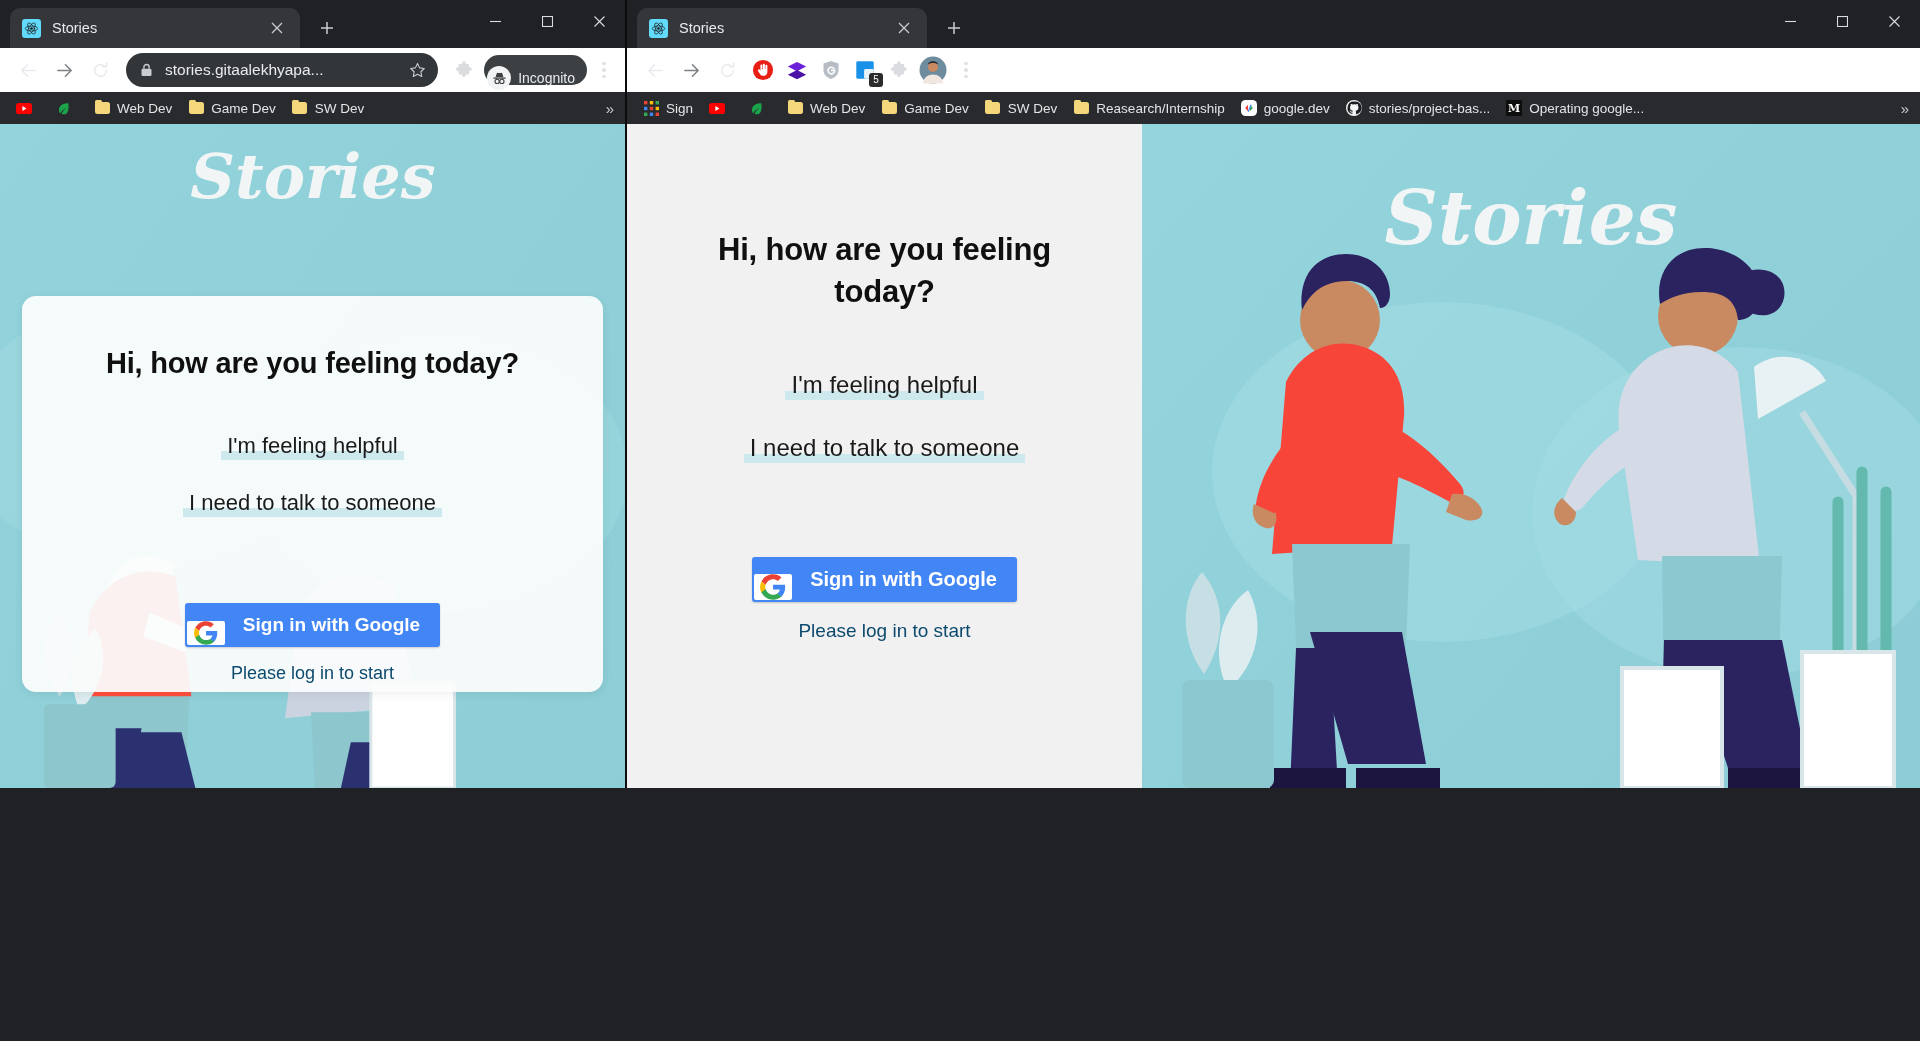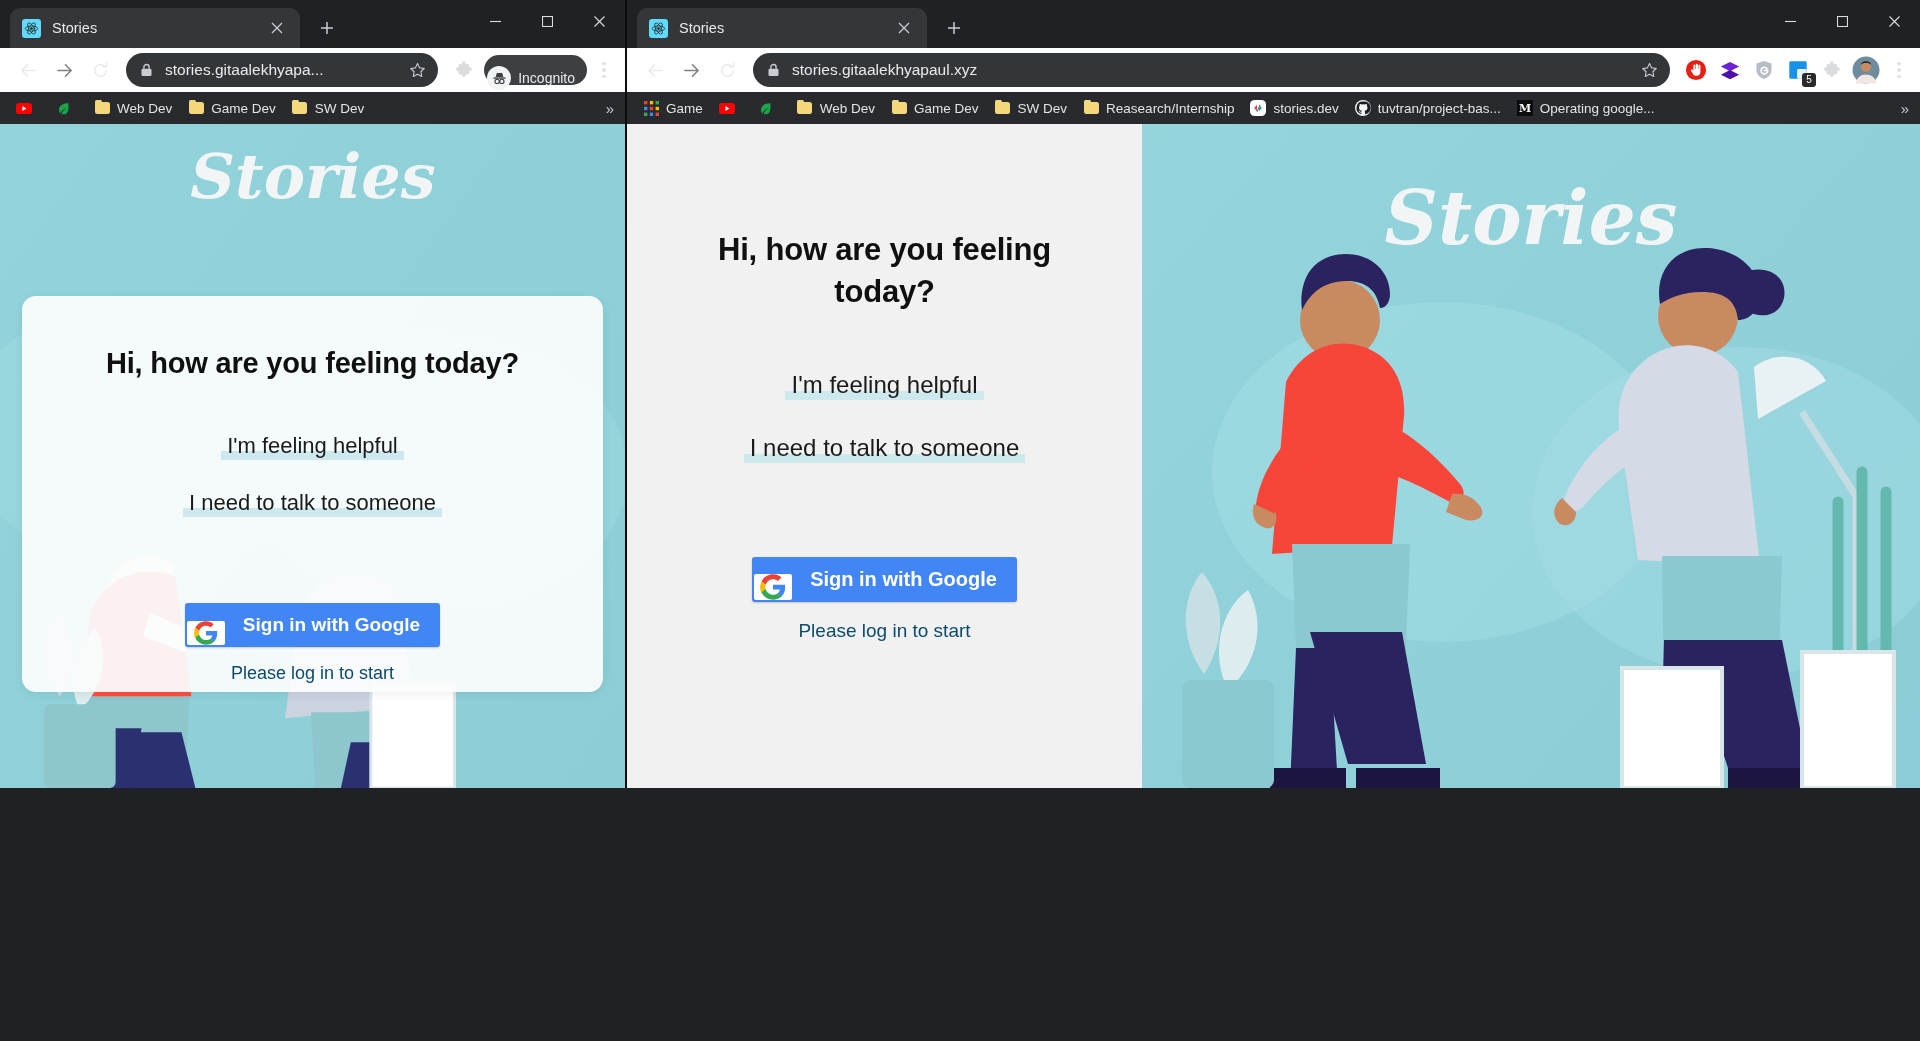--- a/index.html
+++ b/index.html
@@ -397,34 +397,20 @@
         <svg width="19" height="19" viewBox="0 0 20 20">
             <path d="M3 10h13.5M11 4l6 6-6 6" stroke="#7e8184" stroke-width="1.6" fill="none" stroke-linecap="round" stroke-linejoin="round"></path>
           </svg>
       </div>
       <div class="navbtn">
         <svg width="19" height="19" viewBox="0 0 20 20">
             <path d="M16.2 10a6.2 6.2 0 1 1-1.9-4.5" stroke="#e8eaed" stroke-width="1.6" fill="none" stroke-linecap="round"></path>
             <path d="M16.4 2.2v3.9h-3.9" stroke="#e8eaed" stroke-width="1.6" fill="none" stroke-linecap="round" stroke-linejoin="round"></path>
           </svg>
       </div>
-      <div class="omnibox">
-        <span class="lock">
-          <svg width="13" height="14" viewBox="0 0 13 14">
-              <rect x="1.5" y="5.8" width="10" height="7.2" rx="1.3" fill="#c9ccd1"></rect>
-              <path d="M3.9 5.8V4.1a2.6 2.6 0 0 1 5.2 0v1.7" stroke="#c9ccd1" stroke-width="1.4" fill="none"></path>
-            </svg>
-        </span>
-        <span class="urltext">stories.gitaalekhyapaul.xyz</span>
-        <span class="star">
-          <svg width="17" height="17" viewBox="0 0 20 20">
-              <path d="M10 1.8l2.45 5.1 5.55.73-4.05 3.86 1.03 5.5L10 14.4l-4.98 2.59 1.03-5.5L2 7.63l5.55-.73z" fill="none" stroke="#c9ccd1" stroke-width="1.3" stroke-linejoin="round"></path>
-            </svg>
-        </span>
-      </div>
       <div class="tbicon">
         <svg width="22" height="22" viewBox="0 0 24 24">
             <circle cx="12" cy="12" r="11" fill="#e81f15"></circle>
             <path d="M9.2 7.2c0-.7.5-1.2 1.1-1.2s1.1.5 1.1 1.2v3.6h.5V6.5c0-.7.5-1.2 1.1-1.2s1.1.5 1.1 1.2v4.3h.5V7.6c0-.7.5-1.2 1.1-1.2s1.1.5 1.1 1.2v6.2c0 2.6-1.9 4.6-4.4 4.6-1.5 0-2.7-.7-3.5-1.9L6.6 13c-.3-.6-.1-1.3.5-1.6.5-.3 1.2-.1 1.5.4l.6 1z" fill="#fff"></path>
           </svg>
       </div>
       <div class="tbicon">
         <svg width="22" height="22" viewBox="0 0 24 24">
             <path d="M12 3.2 22 8.3 12 13.4 2 8.3z" fill="#6b21d8"></path>
             <path d="M12 12 22 17.1 12 22.2 2 17.1z" fill="#4c12a8"></path>
@@ -471,21 +457,21 @@
               <rect x="5.8" y="0" width="3.4" height="3.4" fill="#fbbc05"></rect>
               <rect x="11.6" y="0" width="3.4" height="3.4" fill="#34a853"></rect>
             <rect x="0" y="5.8" width="3.4" height="3.4" fill="#4285f4"></rect>
               <rect x="5.8" y="5.8" width="3.4" height="3.4" fill="#ea4335"></rect>
               <rect x="11.6" y="5.8" width="3.4" height="3.4" fill="#fbbc05"></rect>
             <rect x="0" y="11.6" width="3.4" height="3.4" fill="#34a853"></rect>
               <rect x="5.8" y="11.6" width="3.4" height="3.4" fill="#4285f4"></rect>
               <rect x="11.6" y="11.6" width="3.4" height="3.4" fill="#ea4335"></rect>
           </svg>
         </span>
-        <span class="bm-lbl">Game</span>
+        <span class="bm-lbl">Sign</span>
       </div>
       <div class="bm">
         <span class="bm-ico">
           <svg width="17" height="13" viewBox="0 0 20 14">
               <rect width="20" height="14" rx="3.6" fill="#ff0000"></rect>
               <path d="M8 4l5 3-5 3z" fill="#fff"></path>
             </svg>
         </span>
         <span class="bm-lbl"></span>
       </div>
@@ -523,30 +509,30 @@
       </div>
       <div class="bm">
         <span class="bm-ico">
           <svg width="16" height="16" viewBox="0 0 16 16">
               <rect width="16" height="16" rx="4.5" fill="#fff"></rect>
               <path d="M7 4.7 4.1 8 7 11.3z" fill="#ea4335"></path>
               <path d="M9 4.7 11.9 8 9 11.3z" fill="#34a853"></path>
               <path d="M6.6 11.5 9.6 4.4l1.1.5-3 7.1z" fill="#4285f4"></path>
             </svg>
         </span>
-        <span class="bm-lbl">stories.dev</span>
+        <span class="bm-lbl">google.dev</span>
       </div>
       <div class="bm">
         <span class="bm-ico">
           <svg width="16" height="16" viewBox="0 0 16 16">
               <circle cx="8" cy="8" r="8" fill="#f5f5f5"></circle>
               <path d="M8 1.6A6.4 6.4 0 0 0 6 14.1c.3.1.4-.1.4-.3v-1.2c-1.8.4-2.2-.8-2.2-.8-.3-.8-.7-1-.7-1-.6-.4 0-.4 0-.4.7 0 1 .7 1 .7.6 1 1.6.7 2 .6 0-.5.2-.8.4-1-1.4-.2-2.9-.7-2.9-3.2 0-.7.2-1.3.7-1.7 0-.2-.3-.9.1-1.8 0 0 .5-.2 1.8.6a6.2 6.2 0 0 1 3.3 0c1.3-.8 1.8-.6 1.8-.6.4.9.1 1.6.1 1.8.4.4.7 1 .7 1.7 0 2.5-1.5 3-3 3.2.3.2.5.6.5 1.3v1.9c0 .2.1.4.5.3A6.4 6.4 0 0 0 8 1.6z" fill="#1b1f23"></path>
             </svg>
         </span>
-        <span class="bm-lbl">tuvtran/project-bas...</span>
+        <span class="bm-lbl">stories/project-bas...</span>
       </div>
       <div class="bm">
         <span class="bm-ico">
           <svg width="16" height="16" viewBox="0 0 16 16">
               <rect width="16" height="16" fill="#0d0d0d"></rect>
               <text x="8" y="12.3" text-anchor="middle" font-family="DejaVu Serif, serif" font-size="11" font-weight="bold" fill="#fff">M</text>
             </svg>
         </span>
         <span class="bm-lbl">Operating google...</span>
       </div>

